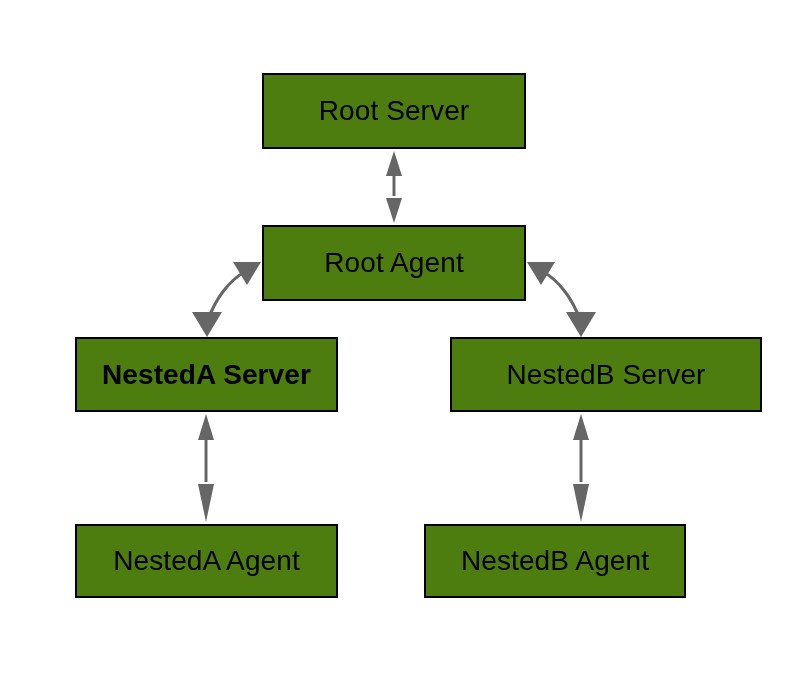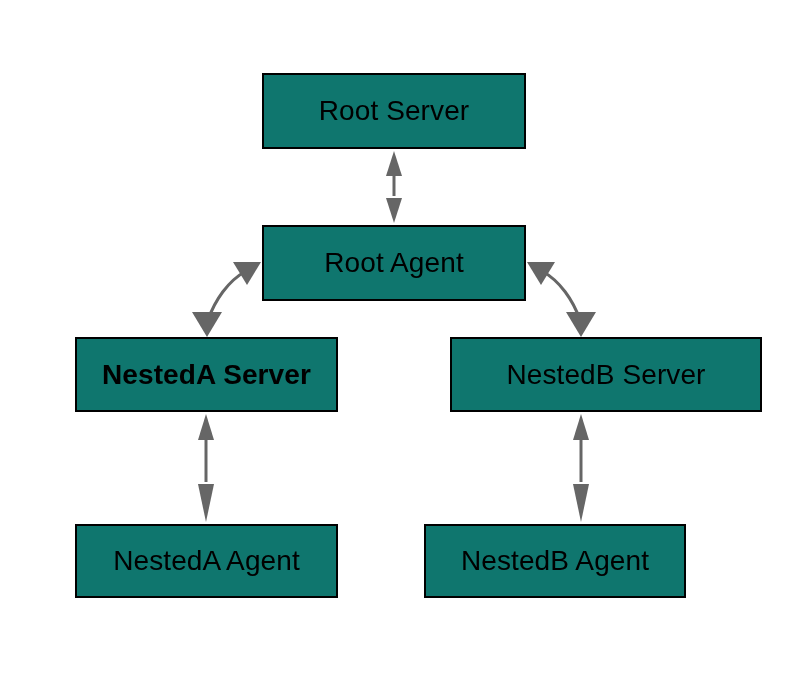--- a/index.html
+++ b/index.html
@@ -20,21 +20,21 @@
   #edge-layer {
     position: absolute;
     left: 0;
     top: 0;
     width: 788px;
     height: 675px;
   }
   .node {
     position: absolute;
     box-sizing: border-box;
-    background: #0f766e;
+    background: #4d7c0f;
     border: 2px solid #000000;
     display: flex;
     align-items: center;
     justify-content: center;
     z-index: 2;
   }
   .node-label {
     font-family: "Liberation Sans", sans-serif;
     font-size: 28px;
     line-height: 1;

